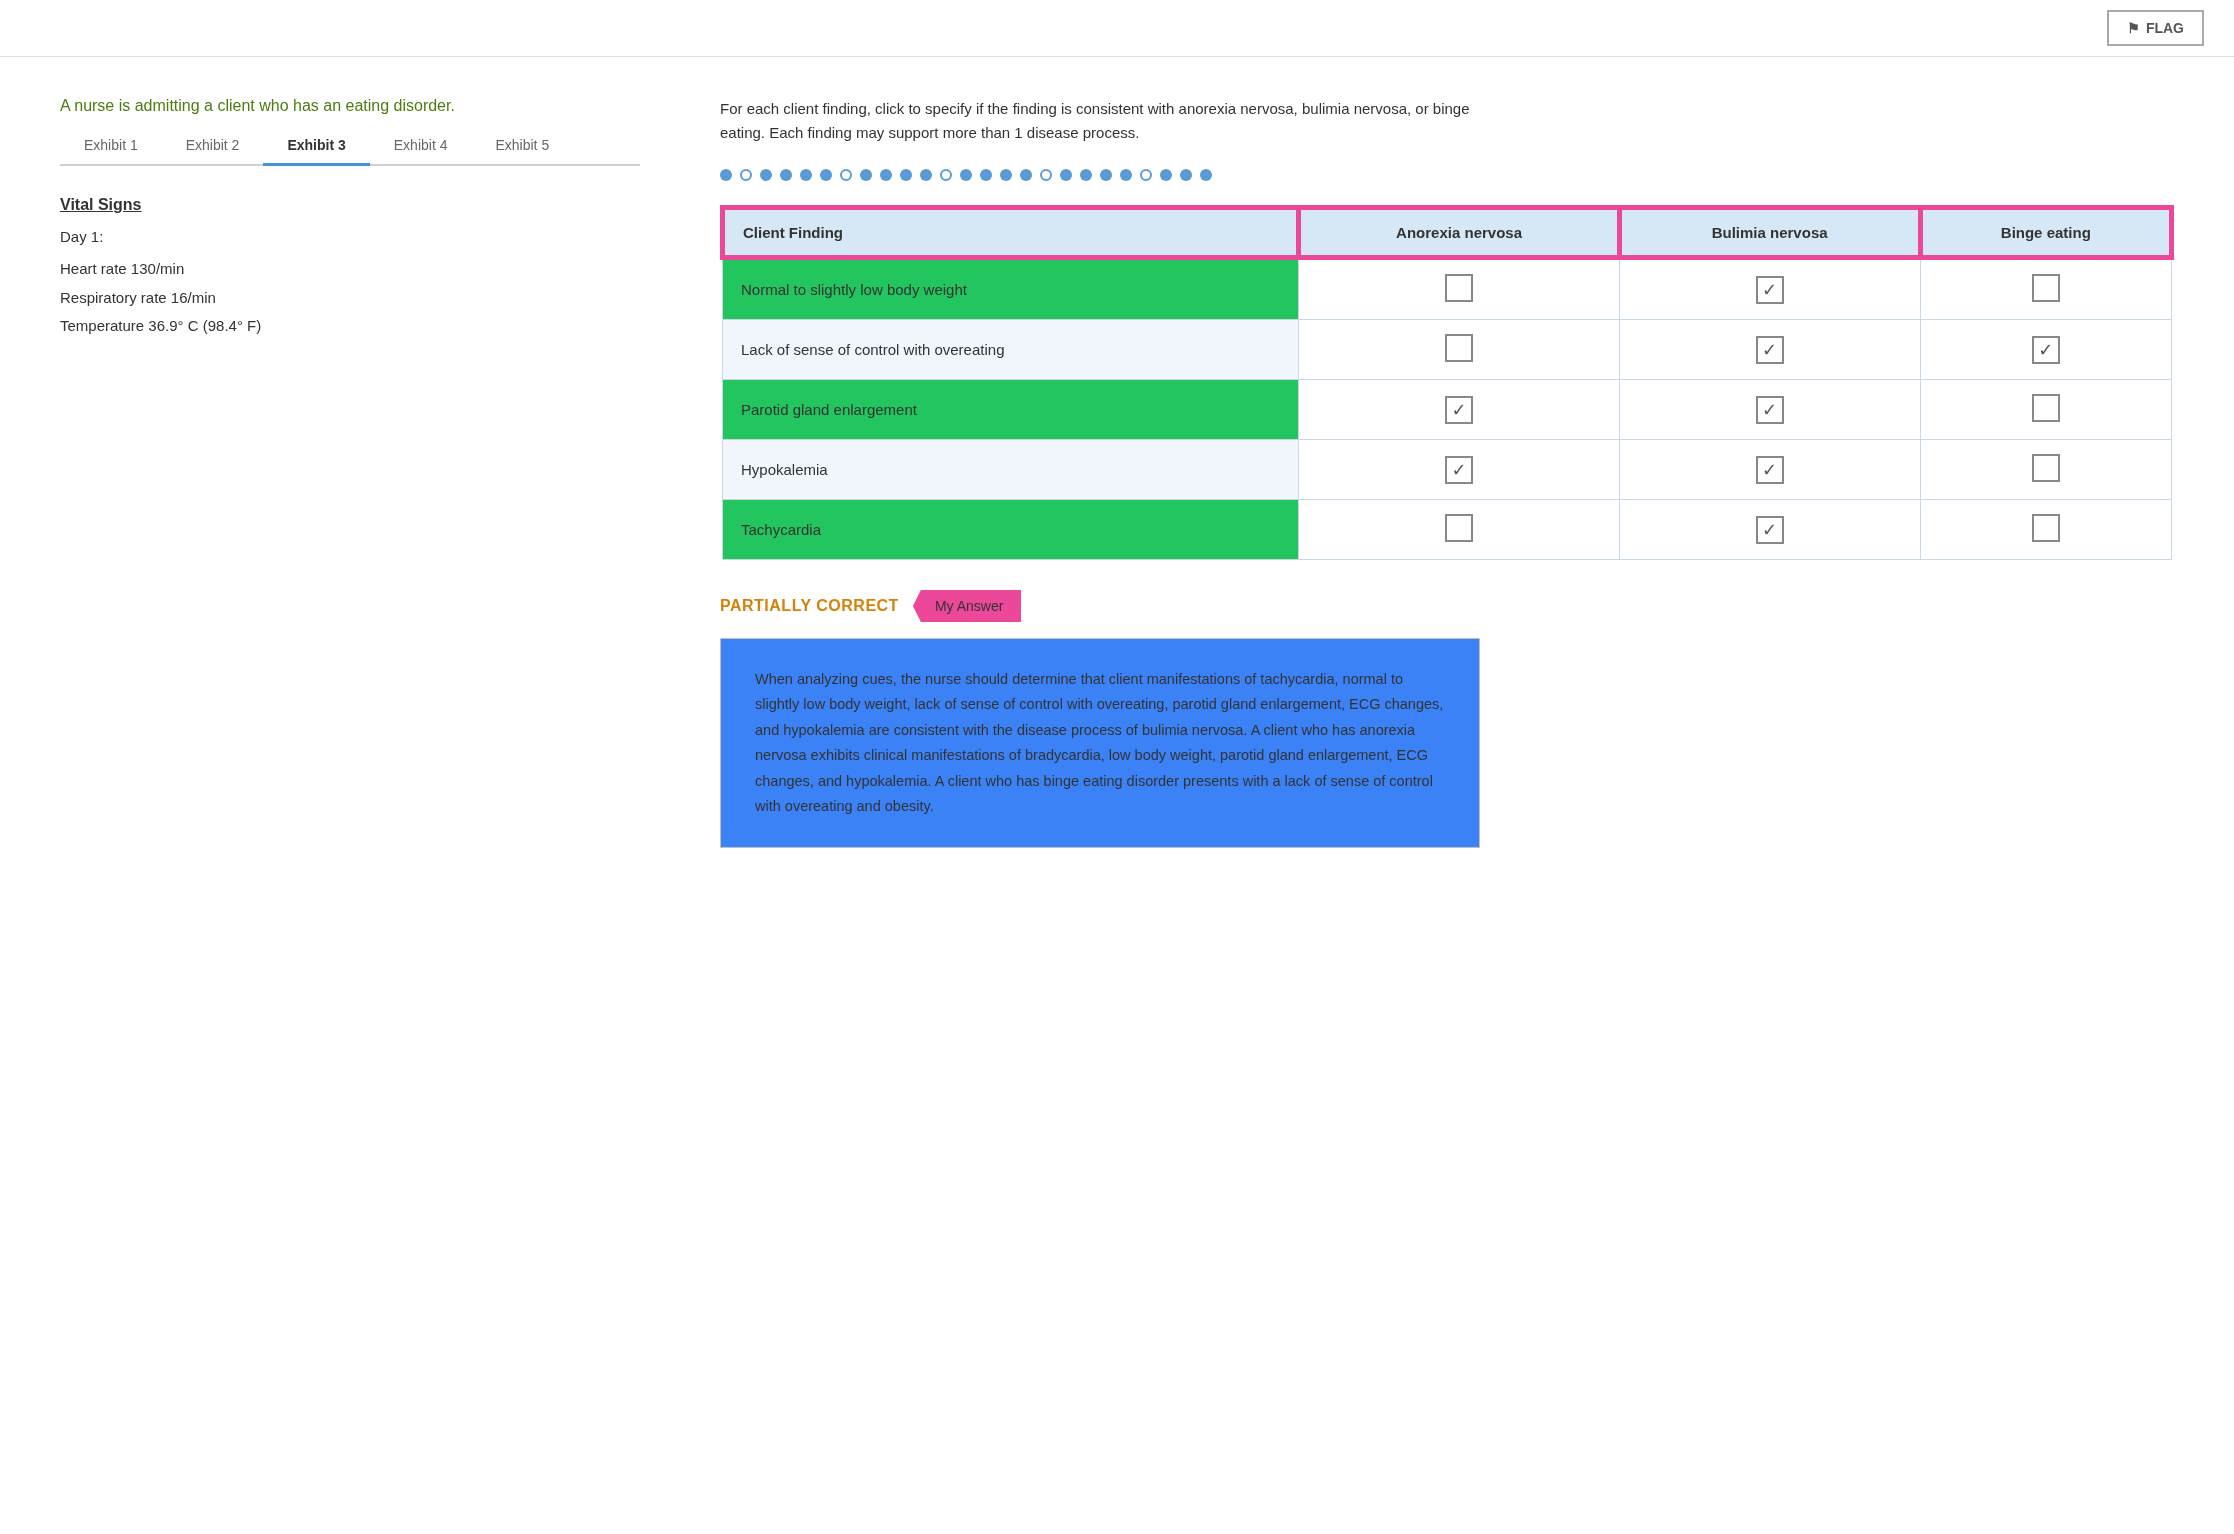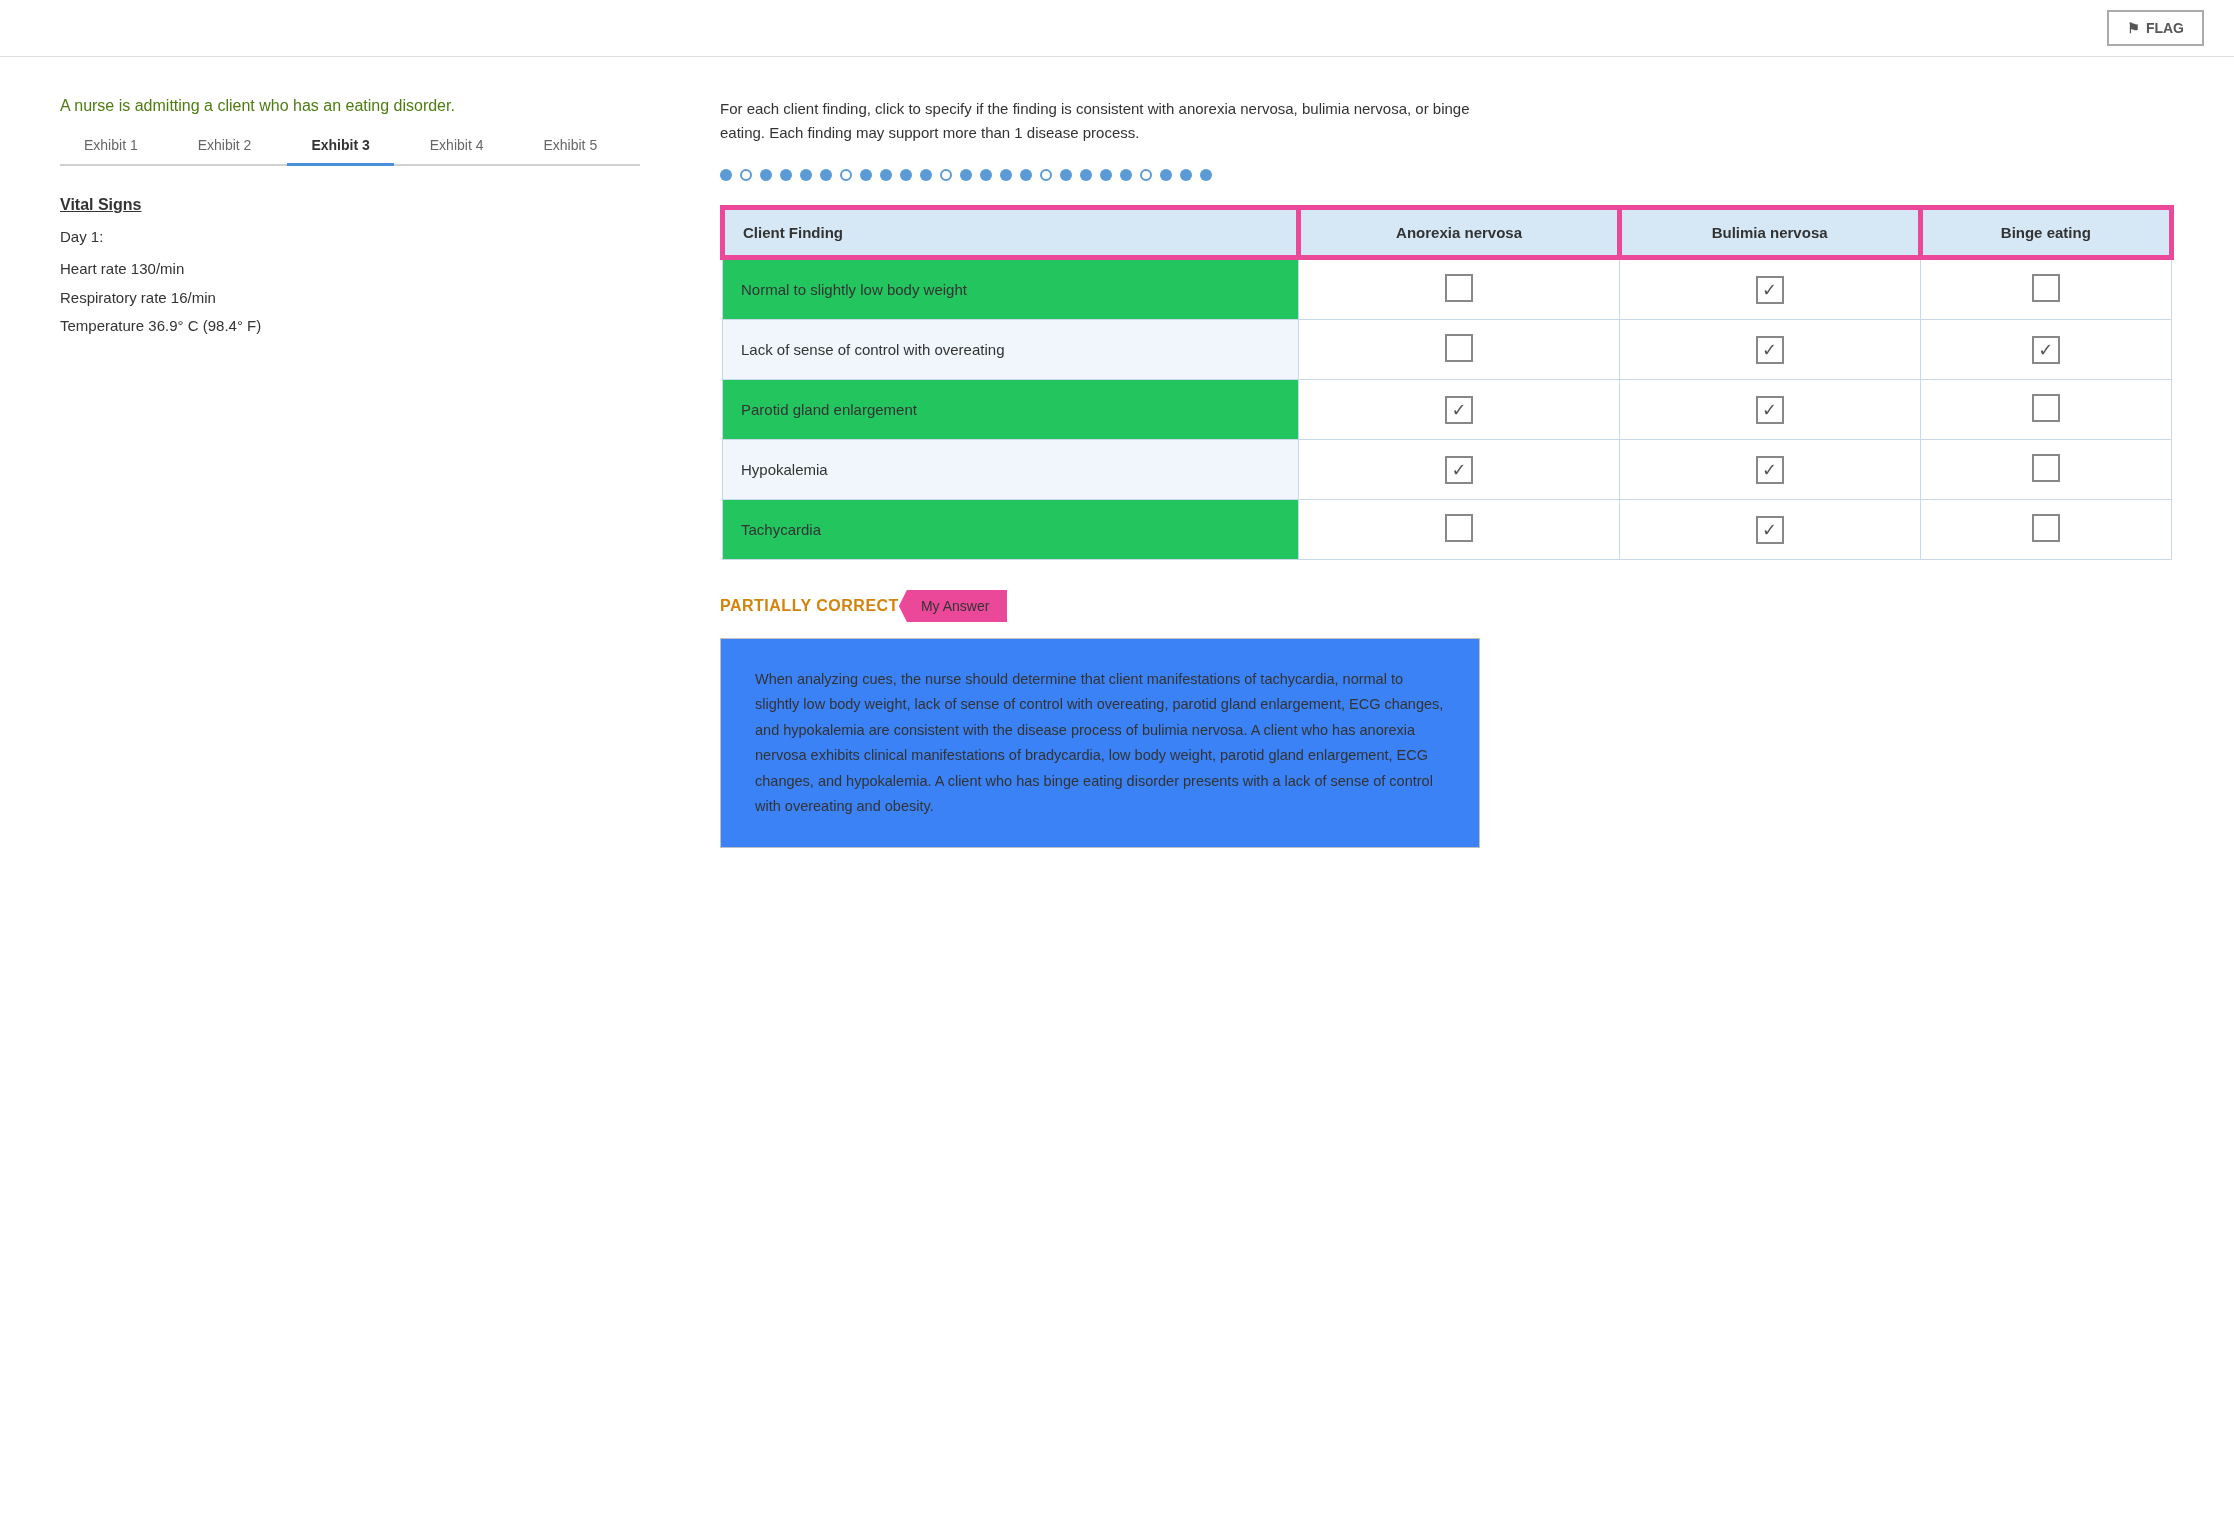--- a/index.html
+++ b/index.html
@@ -48,21 +48,21 @@
     }
 
     .scenario-text {
       font-size: 16px;
       color: #4d7c0f;
       margin-bottom: 12px;
     }
 
     .tabs {
       display: flex;
-      gap: 12px;
+      gap: 0;
       border-bottom: 2px solid #d0d0d0;
       margin-bottom: 30px;
     }
 
     .tab {
       padding: 10px 24px;
       font-size: 14px;
       color: #666;
       cursor: pointer;
       border-bottom: 3px solid transparent;
@@ -176,21 +176,21 @@
       color: #555;
     }
 
     .result-section {
       margin-top: 10px;
     }
 
     .result-header {
       display: flex;
       align-items: center;
-      gap: 0;
+      gap: 14px;
       margin-bottom: 16px;
     }
 
     .partially-correct-label {
       font-size: 16px;
       font-weight: bold;
       color: #d4820a;
       letter-spacing: 0.5px;
       text-transform: uppercase;
     }

